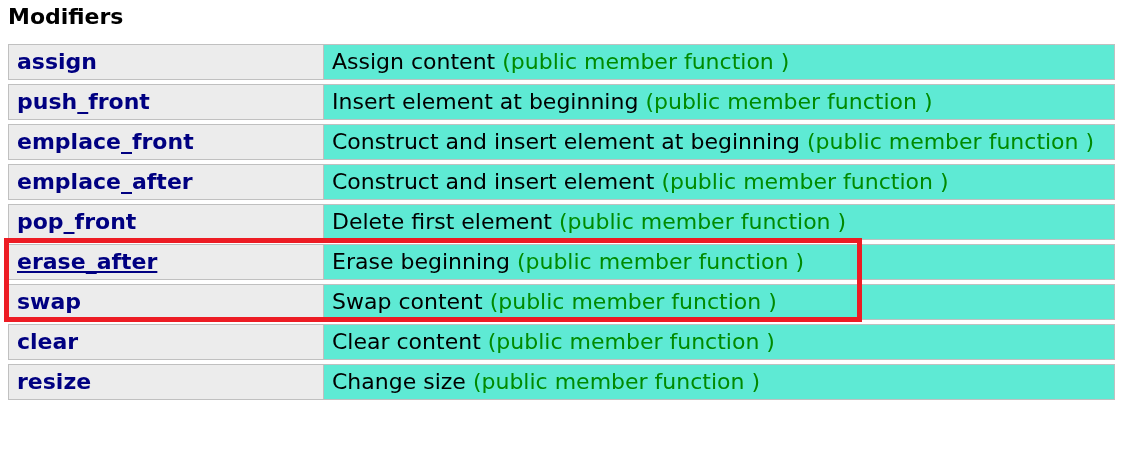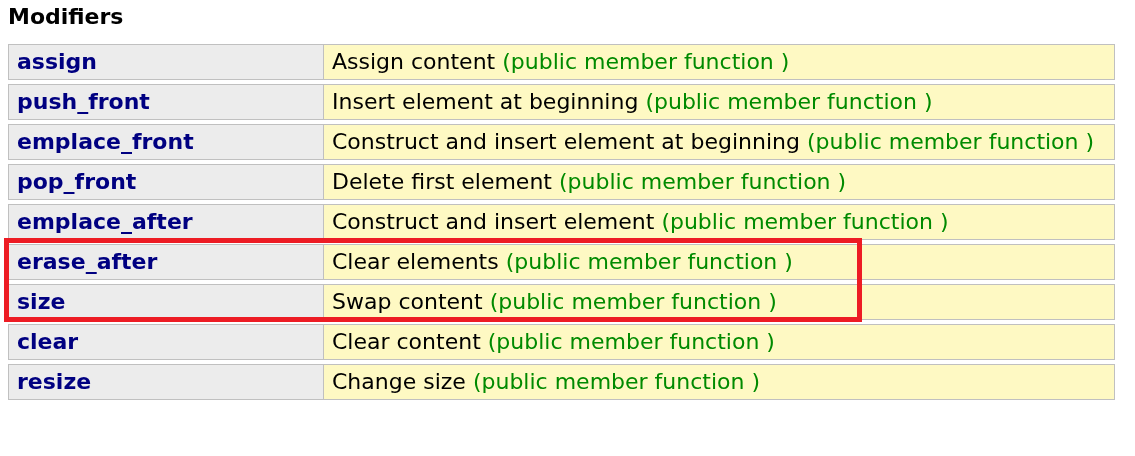--- a/index.html
+++ b/index.html
@@ -48,30 +48,31 @@
     line-height: 28px;
     white-space: nowrap;
     overflow: hidden;
     vertical-align: middle;
   }
   td.c1 {
     width: 316px;
     background: var(--cell-bg);
   }
   td.c2 {
-    background: #fef9c3;
+    background: #5eead4;
     border-left: none;
   }
   a.mem-link {
     color: var(--link);
     font-weight: bold;
     text-decoration: none;
     cursor: pointer;
   }
   a.mem-link.underlined {
+    text-decoration: underline;
     margin-top: 47px;
   }
   .kind {
     color: var(--green);
   }
   .highlight-box {
     position: absolute;
     left: 4px;
     top: 238px;
     width: 858px;
@@ -95,33 +96,33 @@
       </tr>
       <tr>
         <td class="c1"><a href="#" class="mem-link">push_front</a></td>
         <td class="c2"><span class="desc">Insert element at beginning</span> <span class="kind">(public member function )</span></td>
       </tr>
       <tr>
         <td class="c1"><a href="#" class="mem-link">emplace_front</a></td>
         <td class="c2"><span class="desc">Construct and insert element at beginning</span> <span class="kind">(public member function )</span></td>
       </tr>
       <tr>
+        <td class="c1"><a href="#" class="mem-link">emplace_after</a></td>
+        <td class="c2"><span class="desc">Construct and insert element</span> <span class="kind">(public member function )</span></td>
+      </tr>
+      <tr>
         <td class="c1"><a href="#" class="mem-link">pop_front</a></td>
         <td class="c2"><span class="desc">Delete first element</span> <span class="kind">(public member function )</span></td>
       </tr>
       <tr>
-        <td class="c1"><a href="#" class="mem-link">emplace_after</a></td>
-        <td class="c2"><span class="desc">Construct and insert element</span> <span class="kind">(public member function )</span></td>
+        <td class="c1"><a href="#" class="mem-link underlined">erase_after</a></td>
+        <td class="c2"><span class="desc">Erase beginning</span> <span class="kind">(public member function )</span></td>
       </tr>
       <tr>
-        <td class="c1"><a href="#" class="mem-link underlined">erase_after</a></td>
-        <td class="c2"><span class="desc">Clear elements</span> <span class="kind">(public member function )</span></td>
-      </tr>
-      <tr>
-        <td class="c1"><a href="#" class="mem-link">size</a></td>
+        <td class="c1"><a href="#" class="mem-link">swap</a></td>
         <td class="c2"><span class="desc">Swap content</span> <span class="kind">(public member function )</span></td>
       </tr>
       <tr>
         <td class="c1"><a href="#" class="mem-link">clear</a></td>
         <td class="c2"><span class="desc">Clear content</span> <span class="kind">(public member function )</span></td>
       </tr>
       <tr>
         <td class="c1"><a href="#" class="mem-link">resize</a></td>
         <td class="c2"><span class="desc">Change size</span> <span class="kind">(public member function )</span></td>
       </tr>

